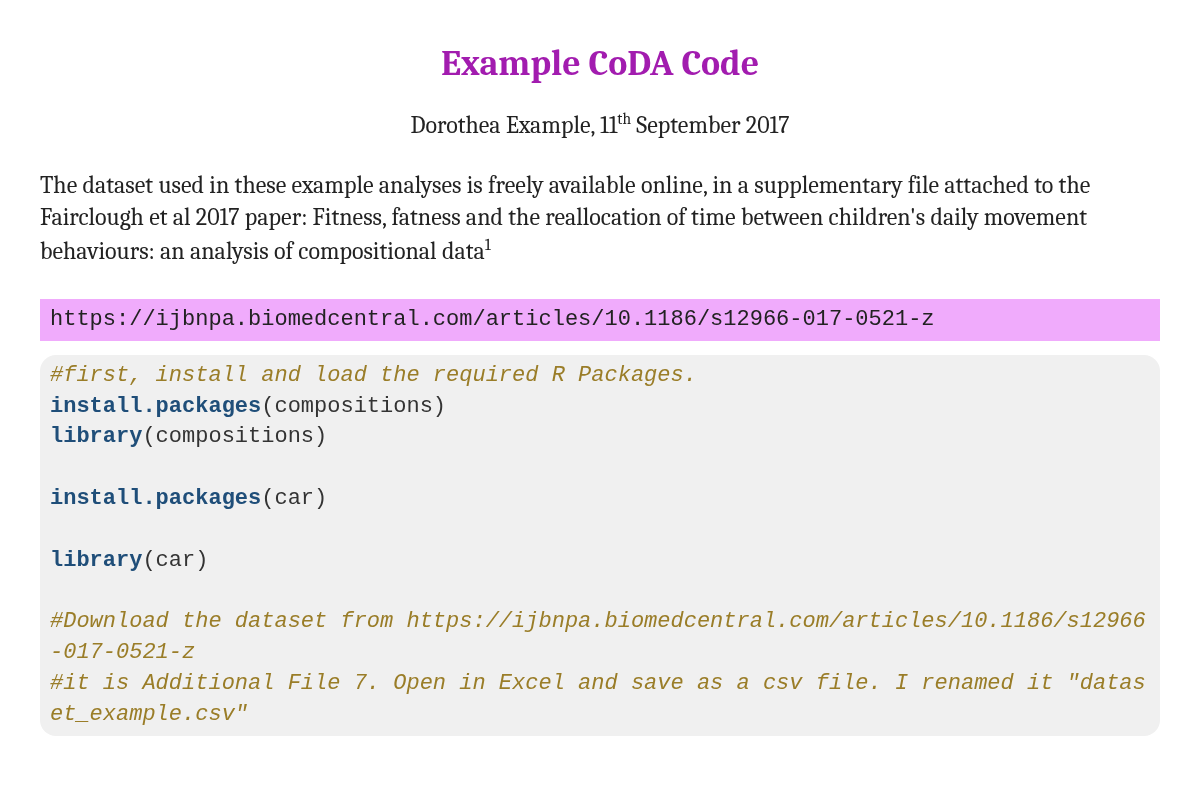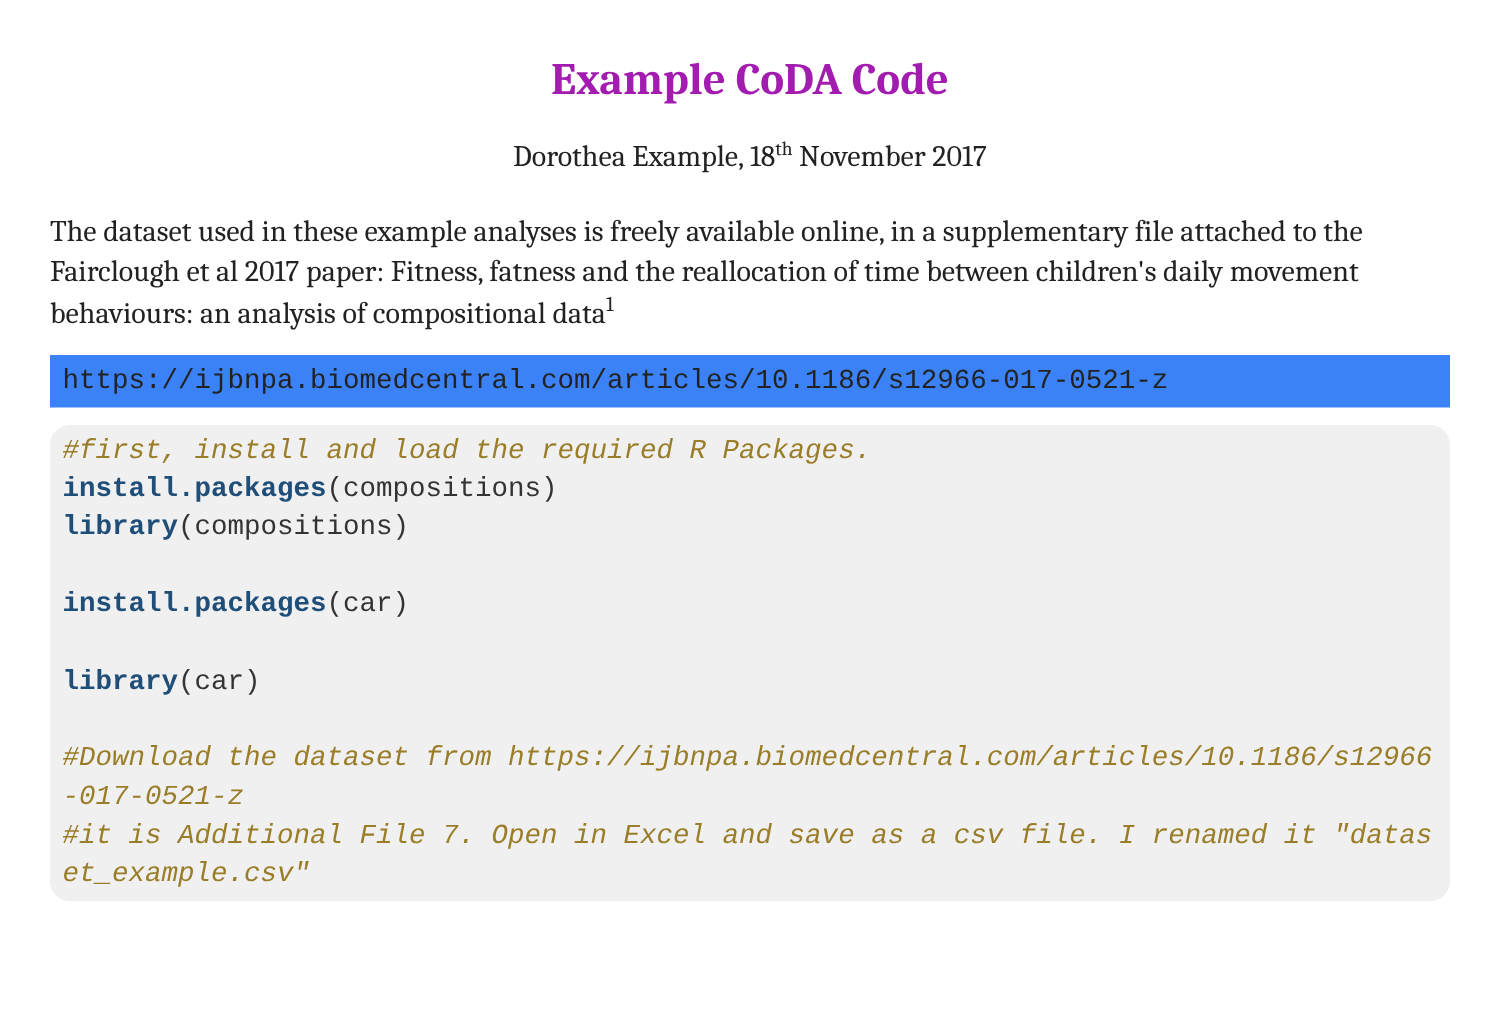--- a/index.html
+++ b/index.html
@@ -21,28 +21,28 @@
   .byline {
     text-align: center;
     font-size: 24px;
     margin-bottom: 28px;
   }
   .byline sup {
     font-size: 0.65em;
     vertical-align: super;
   }
   .intro {
-    margin-bottom: 18px;
+    margin-bottom: 32px;
   }
   .intro sup {
     font-size: 0.7em;
     vertical-align: super;
   }
   .url-block {
-    background: #3b82f6;
+    background: #f0abfc;
     font-family: Consolas, 'Courier New', monospace;
     font-size: 22px;
     padding: 6px 10px;
     margin-bottom: 14px;
     white-space: pre-wrap;
     word-break: break-all;
   }
   .code-block {
     background: #f0f0f0;
     font-family: Consolas, 'Courier New', monospace;
@@ -64,21 +64,21 @@
   .tok-plain {
     color: #333;
   }
 </style>
 </head>
 <body>
 
 <div class="title">Example CoDA Code</div>
 
 <div class="byline">
-  <span>Dorothea Example</span><span>, 18</span><sup>th</sup><span> November 2017</span>
+  <span>Dorothea Example</span><span>, 11</span><sup>th</sup><span> September 2017</span>
 </div>
 
 <div class="intro">
   <span>The dataset used in these example analyses is freely available online, in a supplementary file attached to the Fairclough et al 2017 paper: Fitness, fatness and the reallocation of time between children's daily movement behaviours: an analysis of compositional data</span><sup>1</sup>
 </div>
 
 <div class="url-block">https://ijbnpa.biomedcentral.com/articles/10.1186/s12966-017-0521-z</div>
 
 <div class="code-block"><span class="tok-comment">#first, install and load the required R Packages.</span>
 <span class="tok-func">install.packages</span><span class="tok-plain">(compositions)</span>

